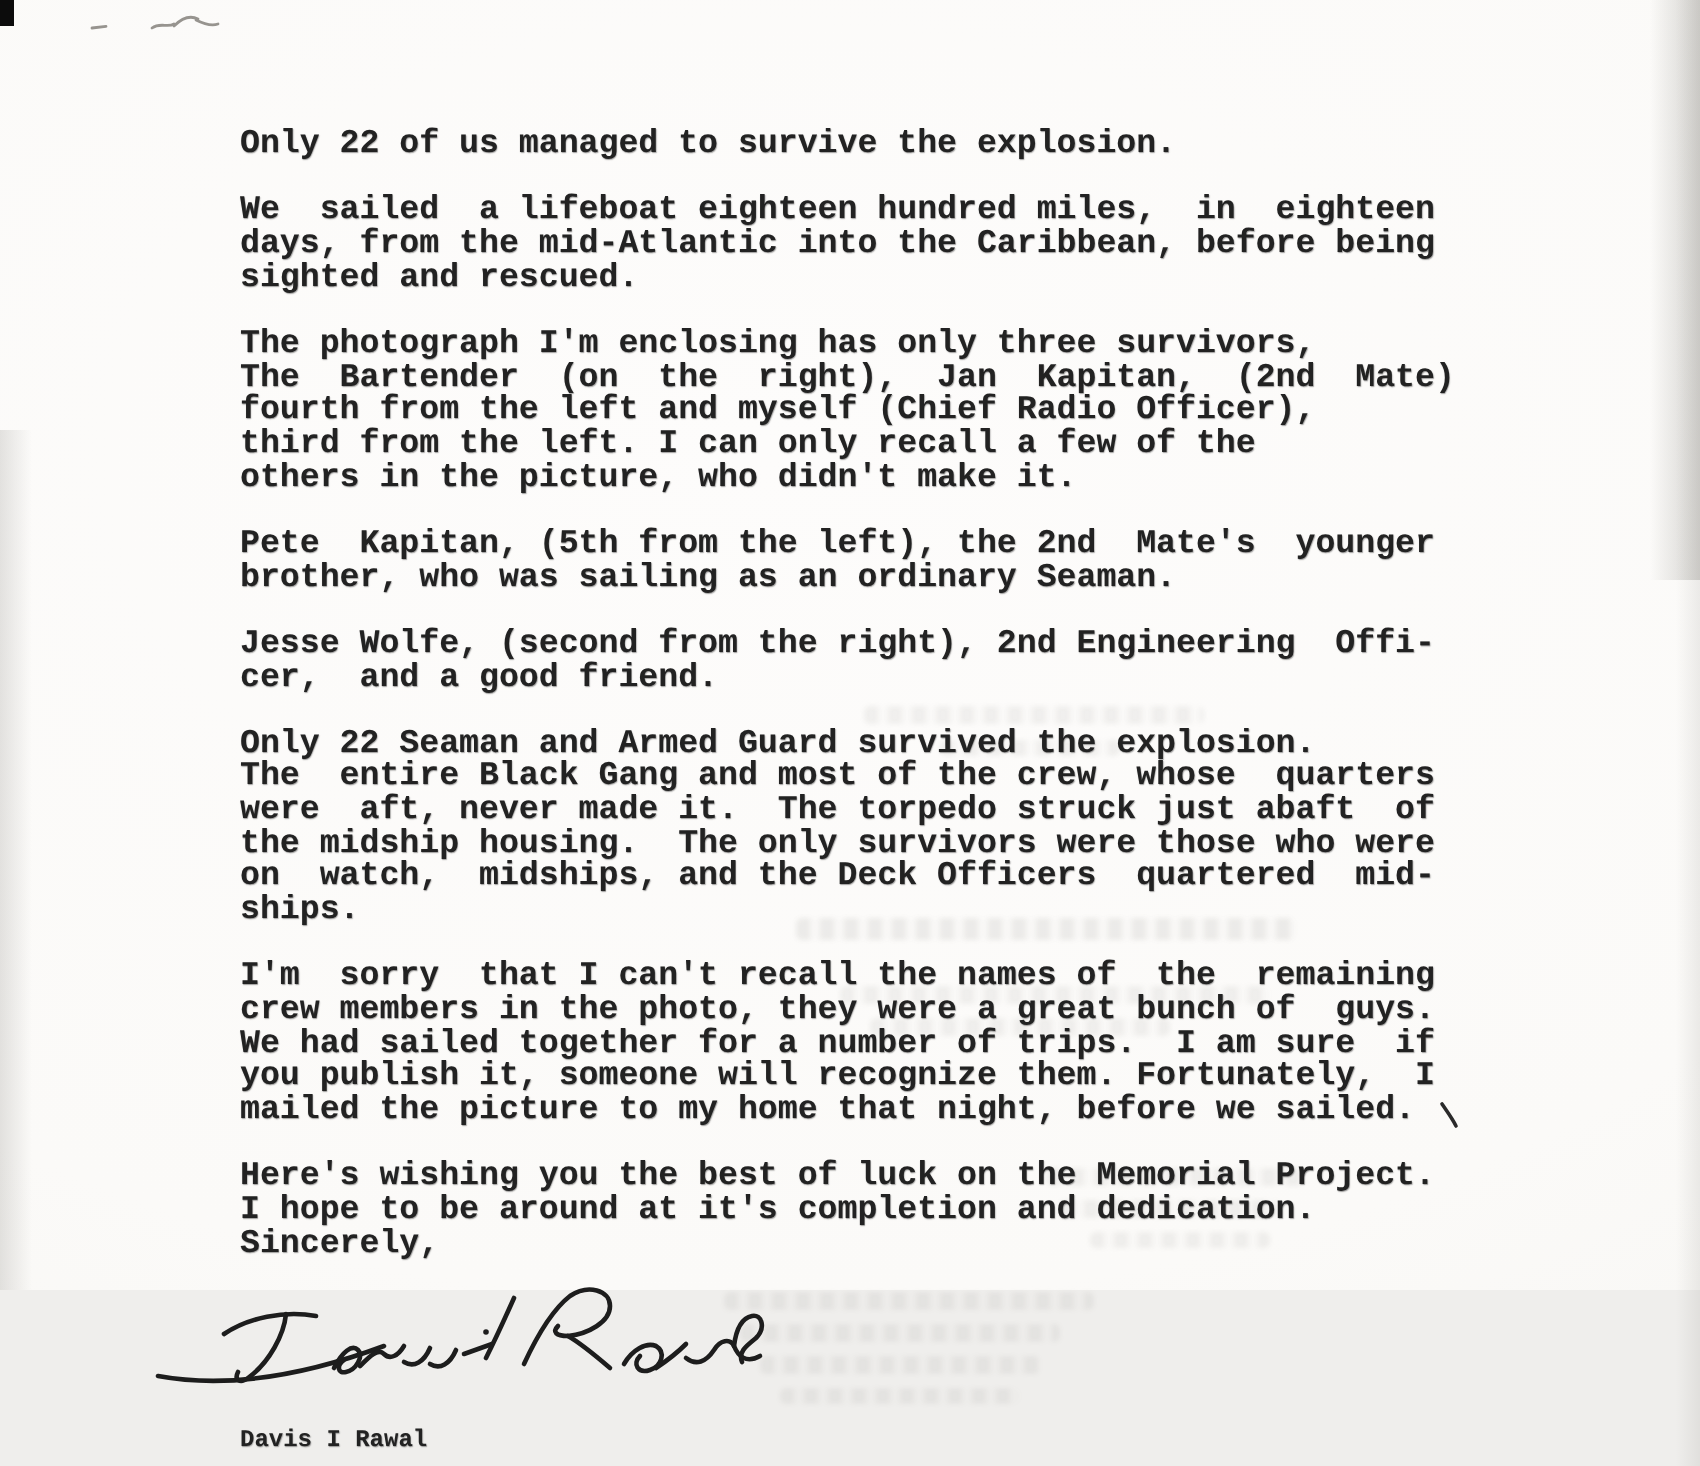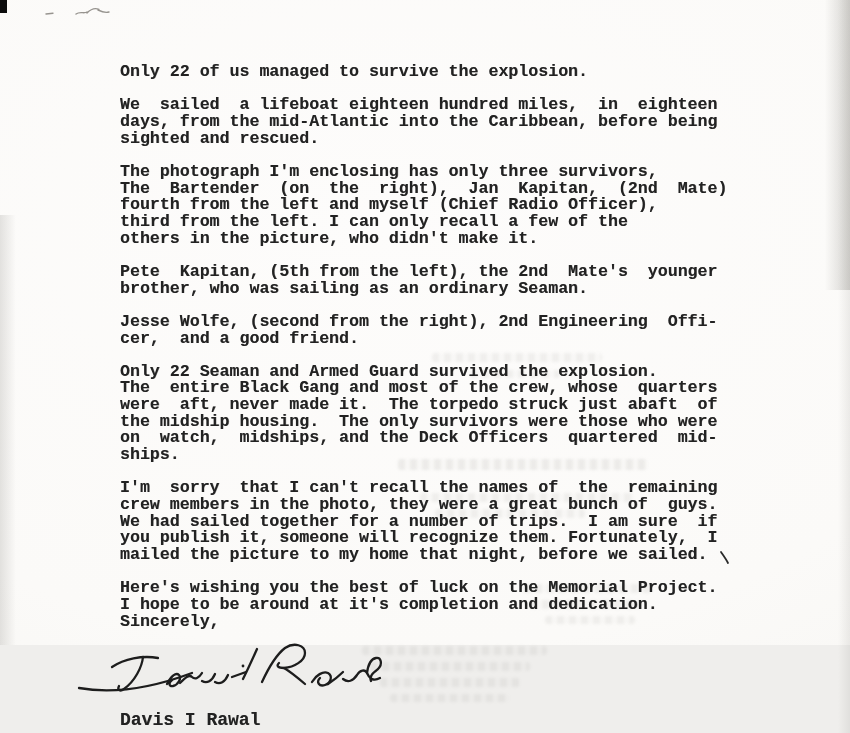--- a/index.html
+++ b/index.html
@@ -32,21 +32,21 @@
   .letter{
     position:absolute;left:120px;top:64px;width:640px;
     font-size:16.6px;line-height:16.67px;font-weight:700;color:#222;
     white-space:pre;letter-spacing:0;
     text-shadow:0.3px 0.3px 0.6px rgba(25,25,25,.42);
   }
   .para{margin:0 0 16.67px 0;}
   .line{height:16.67px;}
   .typed-name{
     position:absolute;left:120px;top:712px;
-    font-size:18px;line-height:16.67px;font-weight:700;color:#222;
+    font-size:12px;line-height:16.67px;font-weight:700;color:#222;
     white-space:pre;text-shadow:0.3px 0.3px 0.6px rgba(25,25,25,.42);
   }
   .sig-svg{position:absolute;left:72px;top:638px;}
   .stray-svg{position:absolute;left:719px;top:550px;}
   .smudge{
     position:absolute;height:9px;border-radius:3px;
     filter:blur(1.4px);opacity:.55;
     background:repeating-linear-gradient(90deg,
       rgba(120,118,112,.17) 0px, rgba(120,118,112,.17) 7px,
       rgba(120,118,112,.03) 7px, rgba(120,118,112,.03) 12px);

